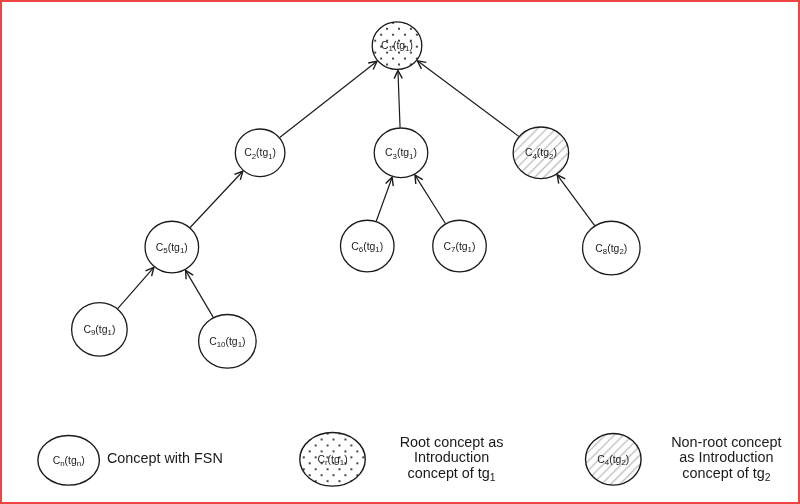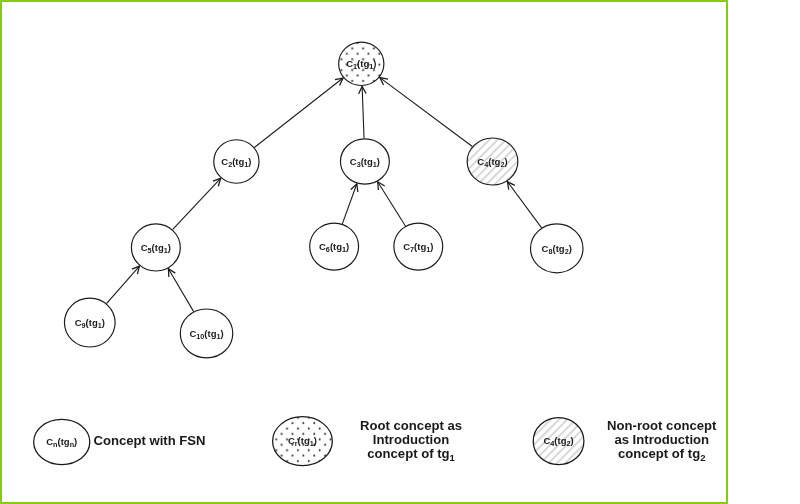--- a/index.html
+++ b/index.html
@@ -1,24 +1,23 @@
 <!DOCTYPE html>
 <html><head>
 <meta charset="utf-8">
 <style>
   html,body{margin:0;padding:0;background:#ffffff;}
   body{font-family:"Liberation Sans","DejaVu Sans",sans-serif;}
   .canvas{
     position:relative;
-    width:728px;height:504px;
+    width:800px;height:504px;
     box-sizing:border-box;
-    border:2px solid #84cc16;
+    border:2px solid #ef4444;
     background:#ffffff;
     overflow:hidden;
-    font-weight:bold;
   }
   .canvas svg{display:block;width:100%;height:100%;}
   text{fill:#1a1a1a;}
 </style>
 </head>
 <body>
 
 <div class="canvas">
   <svg id="fig" viewBox="0 0 800 504" xmlns="http://www.w3.org/2000/svg">
       <defs>

